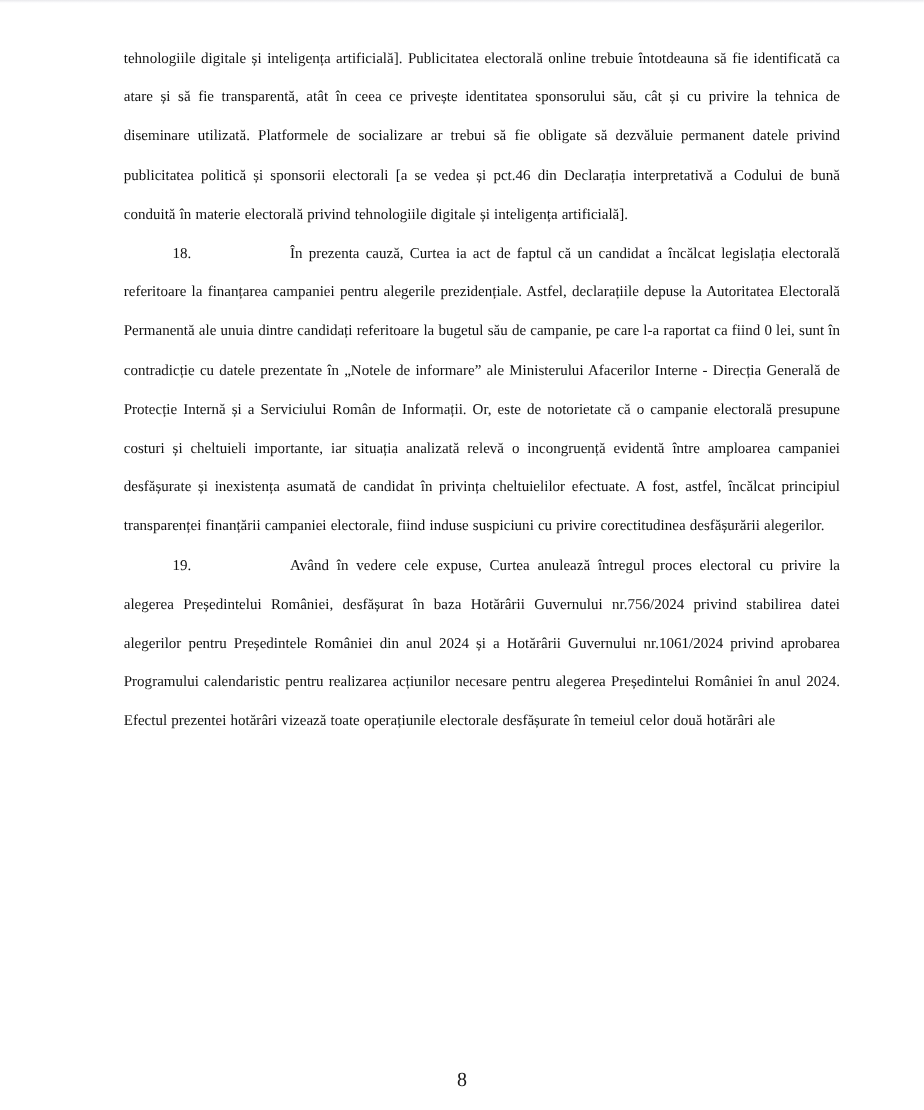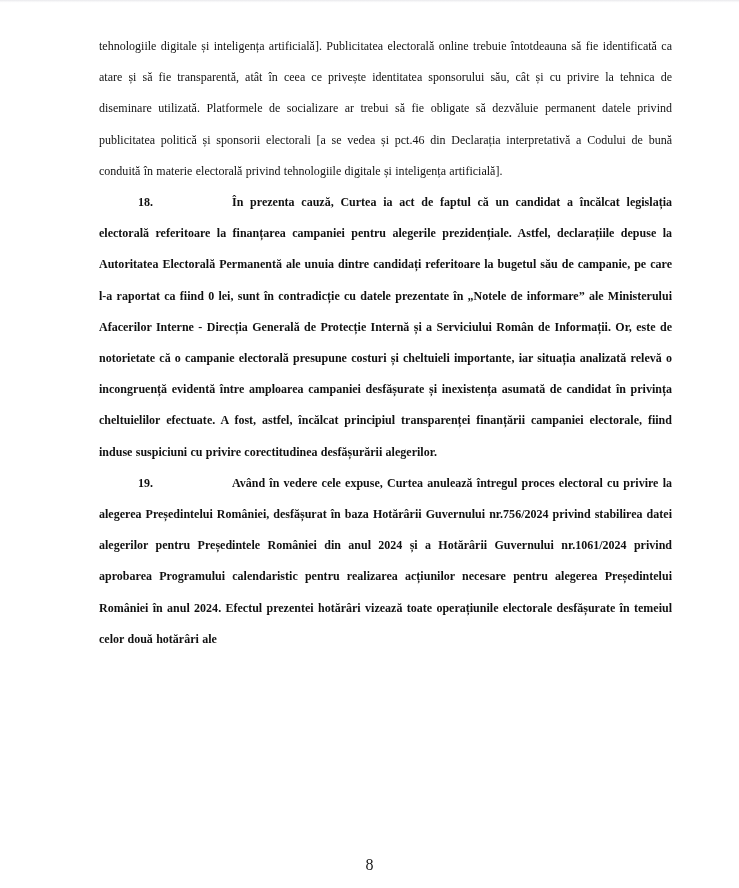--- a/index.html
+++ b/index.html
@@ -38,21 +38,20 @@
     text-justify: inter-word;
     font-size: 12px;
     line-height: 31.2px;
     letter-spacing: 0.01px;
     word-spacing: 0.3px;
     hyphens: none;
     -webkit-hyphens: none;
   }
   p.para + p.para {
     margin-top: 0;
-    font-weight: bold;
   }
   .num {
     display: inline-block;
     width: 94px;
     margin-left: 39px;
     text-indent: 0;
   }
   .footer {
     position: absolute;
     left: 0;

